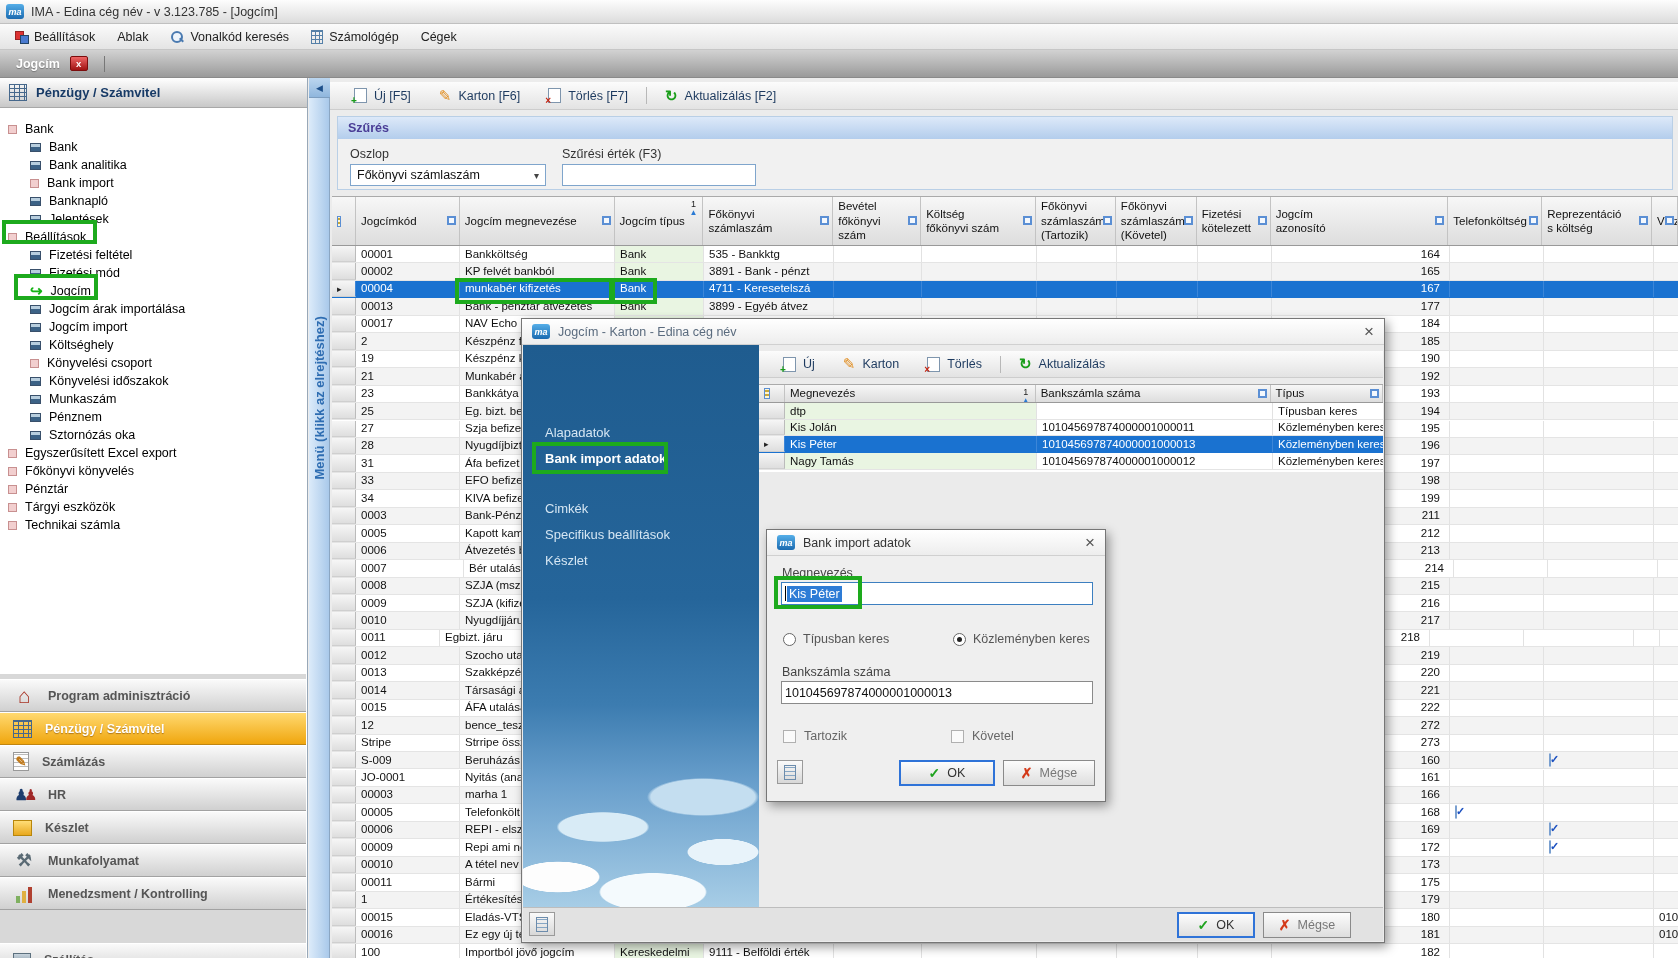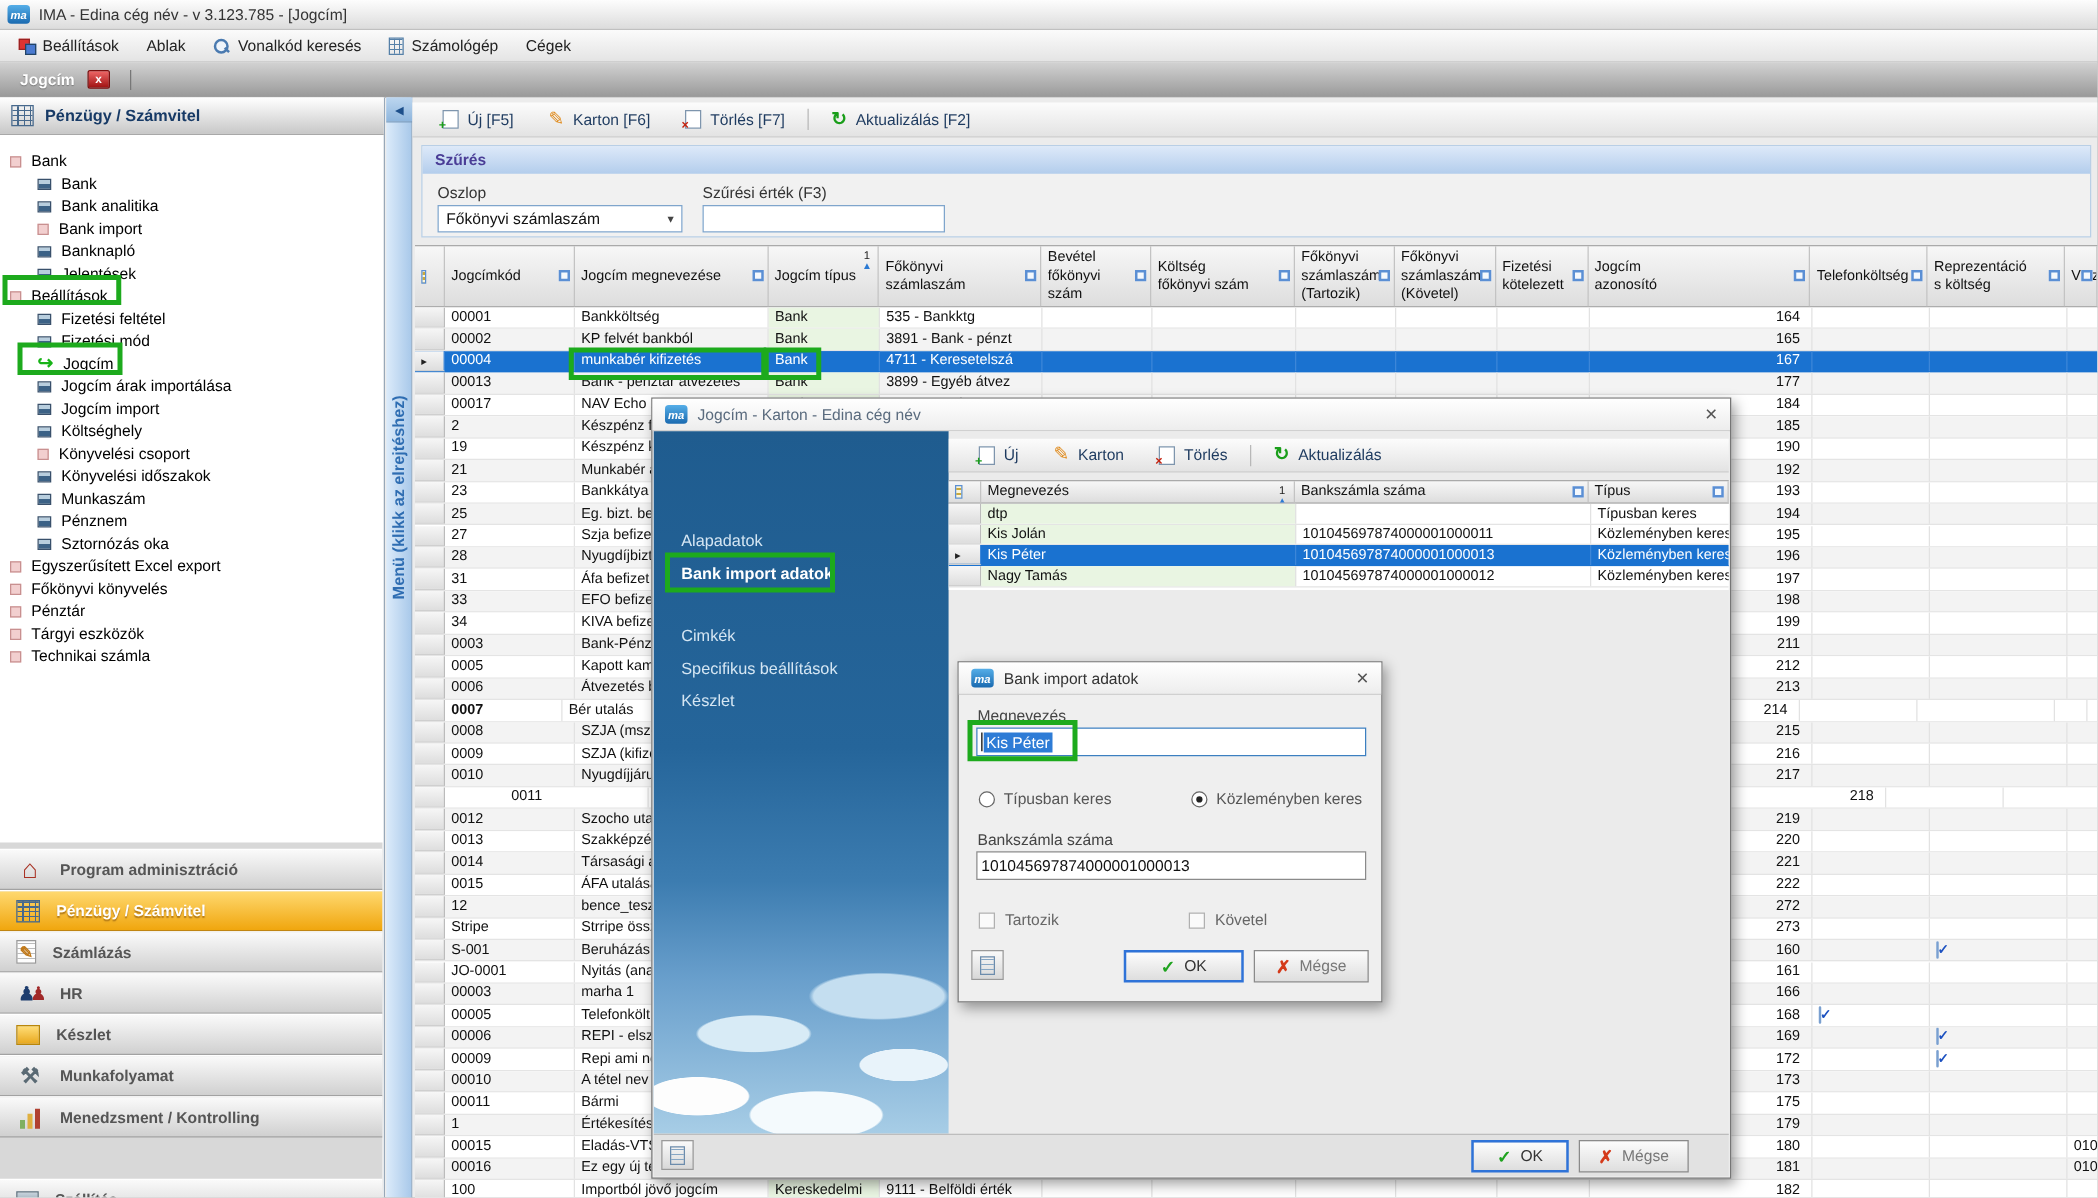--- a/index.html
+++ b/index.html
@@ -663,21 +663,21 @@
           <div class="gcell" style="width: 80px;"></div>
           <div class="gcell" style="width: 81px;"></div>
           <div class="gcell" style="width: 74px;"></div>
           <div class="gcell num" style="width: 178px;">213</div>
           <div class="gcell" style="width: 94px;"></div>
           <div class="gcell" style="width: 110px;"></div>
           <div class="gcell" style="width: 26px;"></div>
         </div>
         <div class="grow" style="top: 314.1px; height: 17.45px;">
           <div class="gcell rowhdr" style="width: 24px;"></div>
-          <div class="gcell" style="width: 94px; font-weight: bold;">0007</div>
+          <div class="gcell" style="width: 108px;">0007</div>
           <div class="gcell" style="width: 155px;">Bér utalás</div>
           <div class="gcell tint" style="width: 89px;"></div>
           <div class="gcell" style="width: 130px;"></div>
           <div class="gcell" style="width: 88px;"></div>
           <div class="gcell" style="width: 115px;"></div>
           <div class="gcell" style="width: 80px;"></div>
           <div class="gcell" style="width: 81px;"></div>
           <div class="gcell" style="width: 74px;"></div>
           <div class="gcell num" style="width: 178px;">214</div>
           <div class="gcell" style="width: 94px;"></div>
@@ -727,21 +727,21 @@
           <div class="gcell" style="width: 80px;"></div>
           <div class="gcell" style="width: 81px;"></div>
           <div class="gcell" style="width: 74px;"></div>
           <div class="gcell num" style="width: 178px;">217</div>
           <div class="gcell" style="width: 94px;"></div>
           <div class="gcell" style="width: 110px;"></div>
           <div class="gcell" style="width: 26px;"></div>
         </div>
         <div class="grow" style="top: 383.9px; height: 17.45px;">
           <div class="gcell rowhdr" style="width: 24px;"></div>
-          <div class="gcell" style="width: 115px; margin-left: 48px;">0011</div>
+          <div class="gcell" style="width: 84px;">0011</div>
           <div class="gcell" style="width: 155px;">Egbizt. járu</div>
           <div class="gcell tint" style="width: 89px;"></div>
           <div class="gcell" style="width: 130px;"></div>
           <div class="gcell" style="width: 88px;"></div>
           <div class="gcell" style="width: 115px;"></div>
           <div class="gcell" style="width: 80px;"></div>
           <div class="gcell" style="width: 81px;"></div>
           <div class="gcell" style="width: 74px;"></div>
           <div class="gcell num" style="width: 178px;">218</div>
           <div class="gcell" style="width: 94px;"></div>
@@ -839,21 +839,21 @@
           <div class="gcell" style="width: 80px;"></div>
           <div class="gcell" style="width: 81px;"></div>
           <div class="gcell" style="width: 74px;"></div>
           <div class="gcell num" style="width: 178px;">273</div>
           <div class="gcell" style="width: 94px;"></div>
           <div class="gcell" style="width: 110px;"></div>
           <div class="gcell" style="width: 26px;"></div>
         </div>
         <div class="grow alt" style="top: 506.05px; height: 17.45px;">
           <div class="gcell rowhdr" style="width: 24px;"></div>
-          <div class="gcell" style="width: 104px;">S-001</div>
+          <div class="gcell" style="width: 104px;">S-009</div>
           <div class="gcell" style="width: 155px;">Beruházás</div>
           <div class="gcell tint" style="width: 89px;"></div>
           <div class="gcell" style="width: 130px;"></div>
           <div class="gcell" style="width: 88px;"></div>
           <div class="gcell" style="width: 115px;"></div>
           <div class="gcell" style="width: 80px;"></div>
           <div class="gcell" style="width: 81px;"></div>
           <div class="gcell" style="width: 74px;"></div>
           <div class="gcell num" style="width: 178px;">160</div>
           <div class="gcell" style="width: 94px;"></div>

